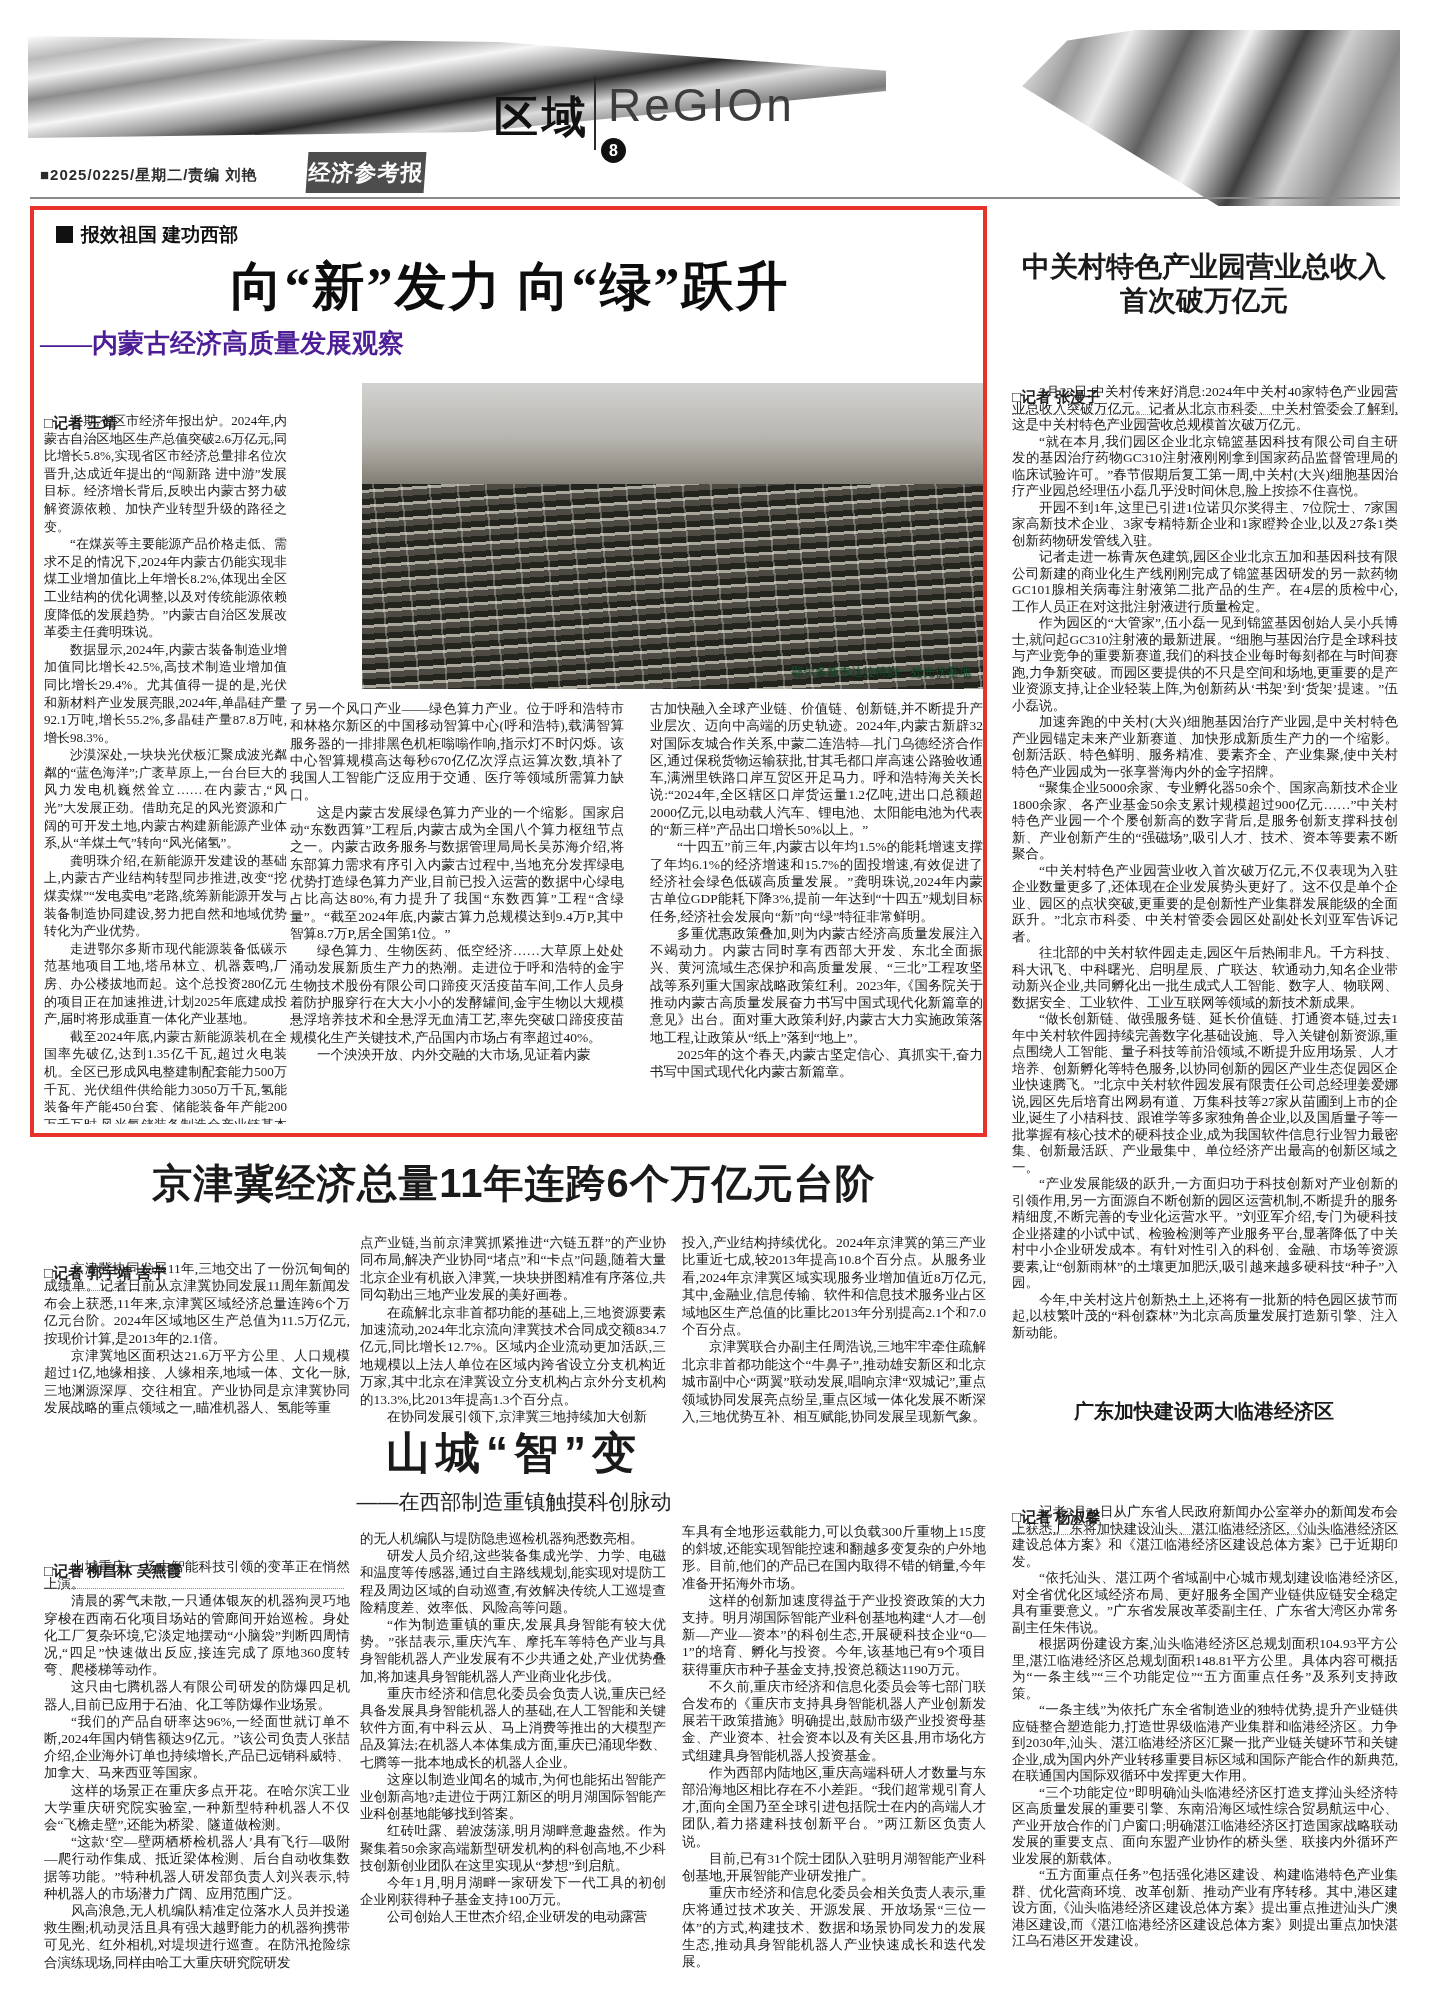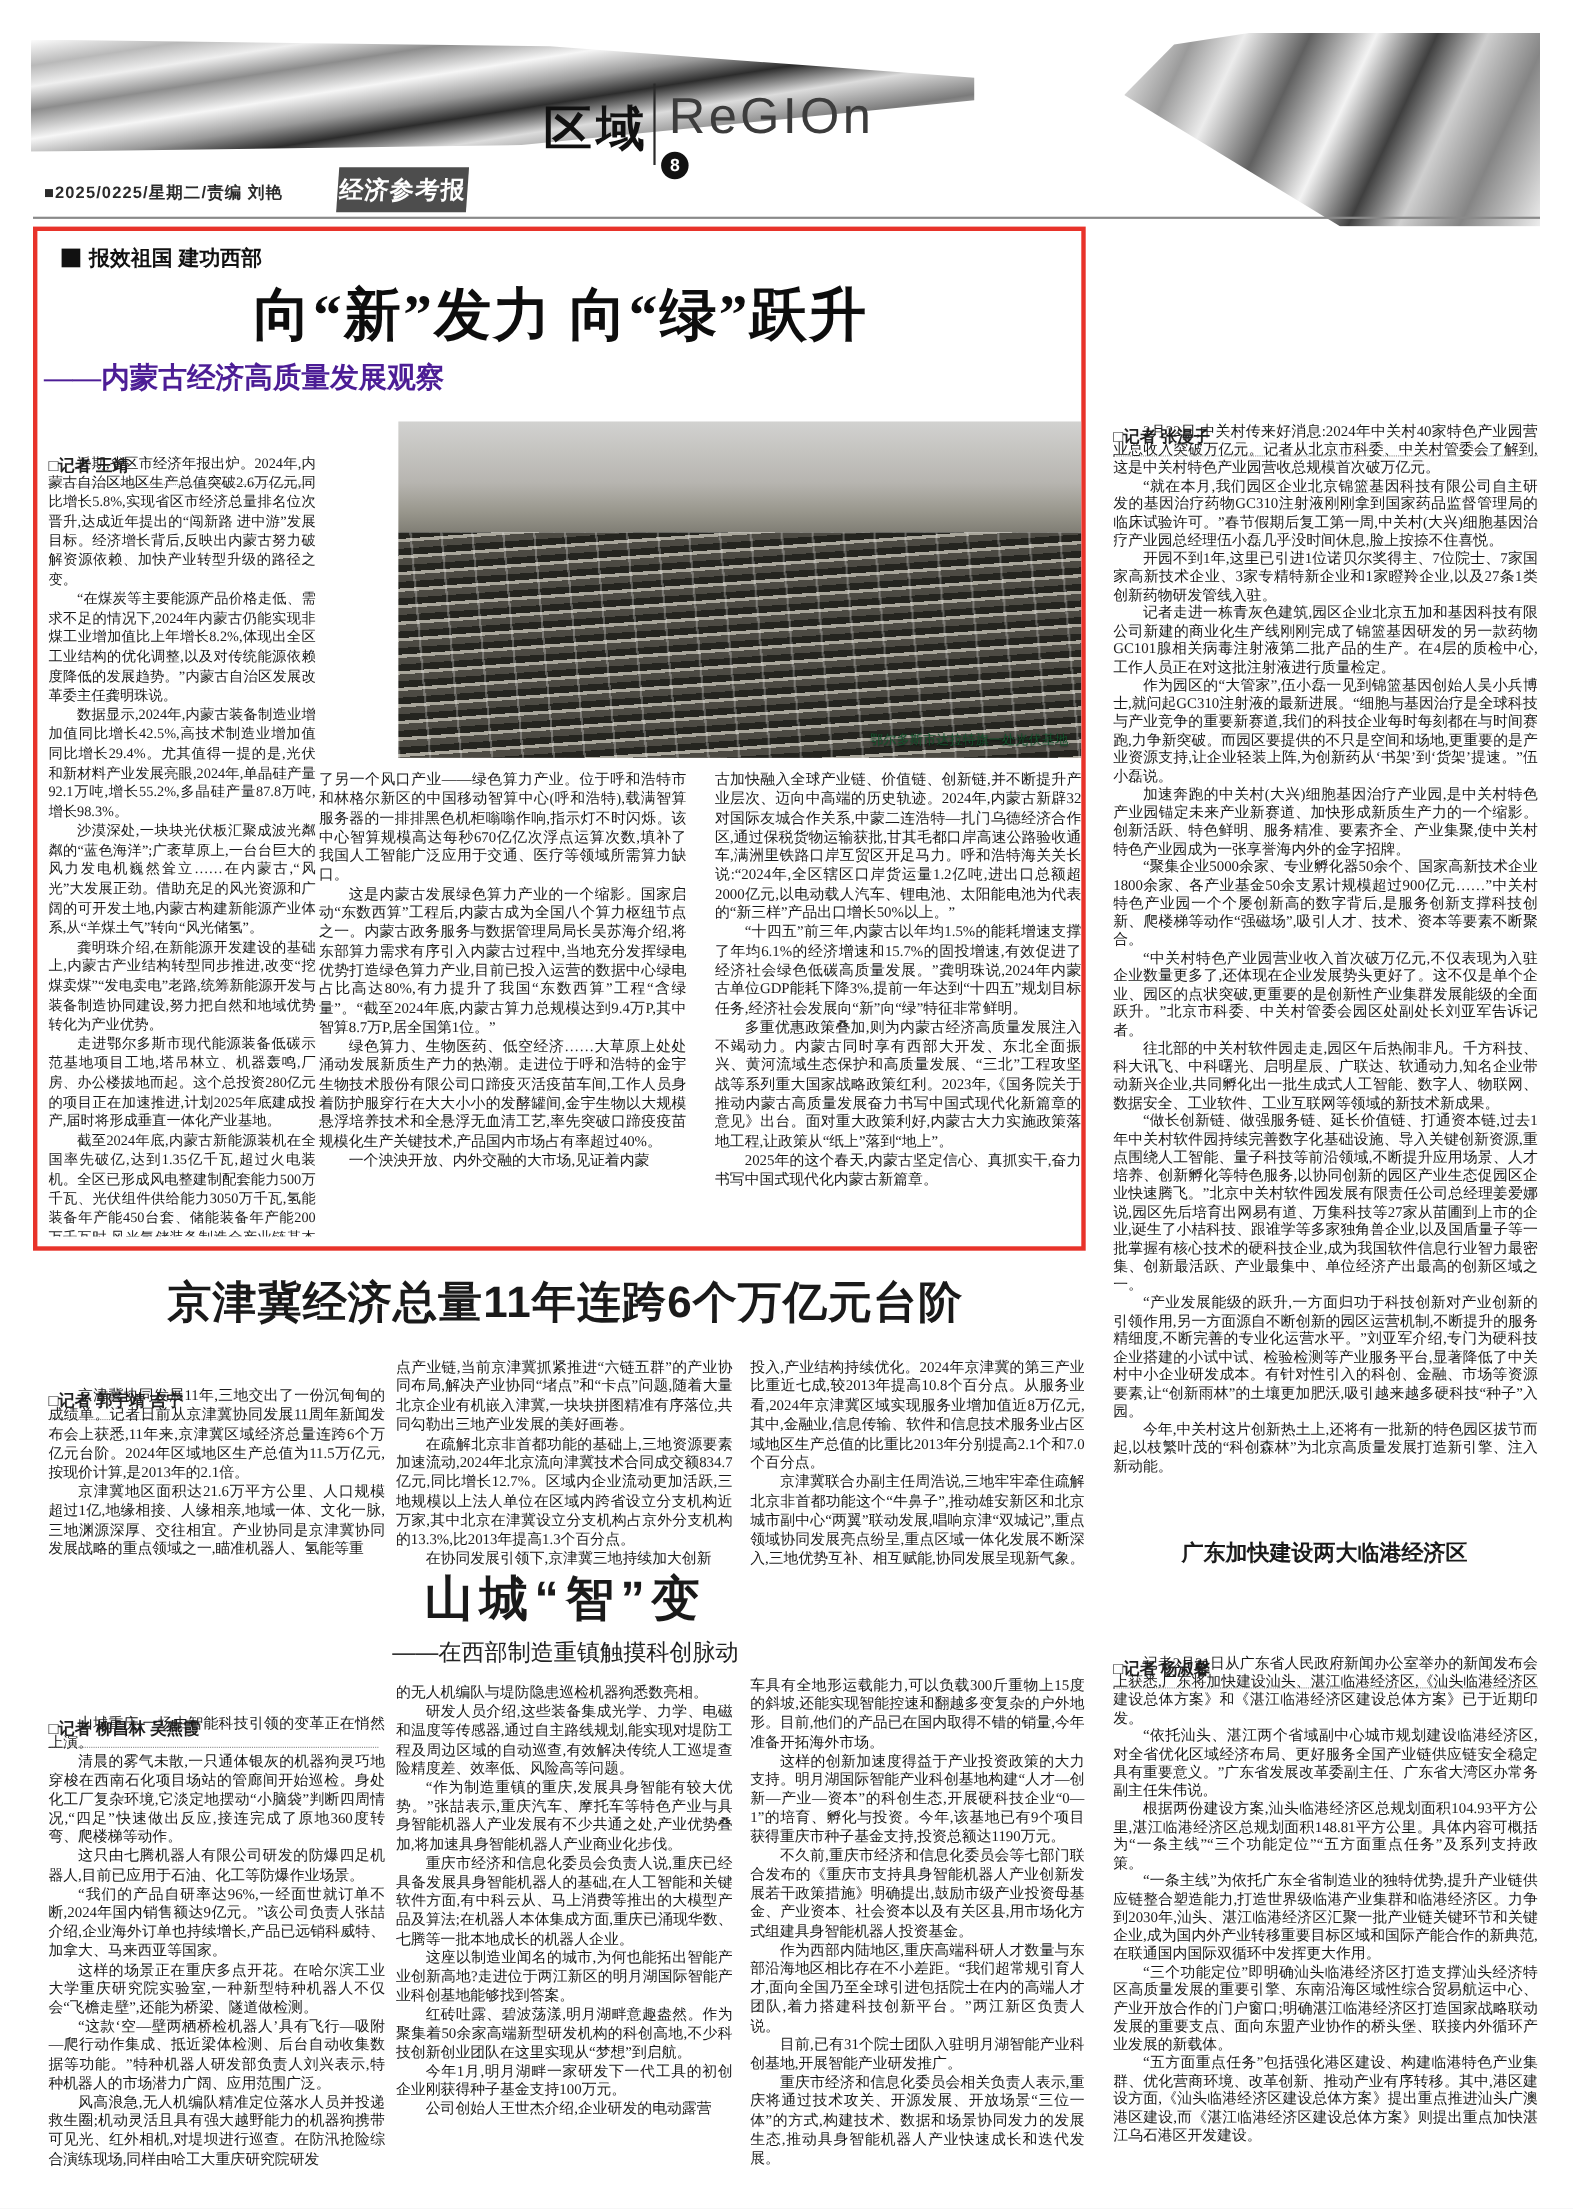--- a/index.html
+++ b/index.html
@@ -166,29 +166,33 @@
     </div>
   <div class="col body cont sc-col3">
       <p>车具有全地形运载能力,可以负载300斤重物上15度的斜坡,还能实现智能控速和翻越多变复杂的户外地形。目前,他们的产品已在国内取得不错的销量,今年准备开拓海外市场。</p>
       <p>这样的创新加速度得益于产业投资政策的大力支持。明月湖国际智能产业科创基地构建“人才—创新—产业—资本”的科创生态,开展硬科技企业“0—1”的培育、孵化与投资。今年,该基地已有9个项目获得重庆市种子基金支持,投资总额达1190万元。</p>
       <p>不久前,重庆市经济和信息化委员会等七部门联合发布的《重庆市支持具身智能机器人产业创新发展若干政策措施》明确提出,鼓励市级产业投资母基金、产业资本、社会资本以及有关区县,用市场化方式组建具身智能机器人投资基金。</p>
       <p>作为西部内陆地区,重庆高端科研人才数量与东部沿海地区相比存在不小差距。“我们超常规引育人才,面向全国乃至全球引进包括院士在内的高端人才团队,着力搭建科技创新平台。”两江新区负责人说。</p>
       <p>目前,已有31个院士团队入驻明月湖智能产业科创基地,开展智能产业研发推广。</p>
       <p>重庆市经济和信息化委员会相关负责人表示,重庆将通过技术攻关、开源发展、开放场景“三位一体”的方式,构建技术、数据和场景协同发力的发展生态,推动具身智能机器人产业快速成长和迭代发展。</p>
     </div>
 
+  <div class="zgc-title">
+    <div>中关村特色产业园营业总收入</div>
+    <div>首次破万亿元</div>
+  </div>
   <div class="byline zgc-byline">□记者 张漫子</div>
   <div class="col body zgc-body">
       <p>2月22日,中关村传来好消息:2024年中关村40家特色产业园营业总收入突破万亿元。记者从北京市科委、中关村管委会了解到,这是中关村特色产业园营收总规模首次破万亿元。</p>
       <p>“就在本月,我们园区企业北京锦篮基因科技有限公司自主研发的基因治疗药物GC310注射液刚刚拿到国家药品监督管理局的临床试验许可。”春节假期后复工第一周,中关村(大兴)细胞基因治疗产业园总经理伍小磊几乎没时间休息,脸上按捺不住喜悦。</p>
       <p>开园不到1年,这里已引进1位诺贝尔奖得主、7位院士、7家国家高新技术企业、3家专精特新企业和1家瞪羚企业,以及27条1类创新药物研发管线入驻。</p>
       <p>记者走进一栋青灰色建筑,园区企业北京五加和基因科技有限公司新建的商业化生产线刚刚完成了锦篮基因研发的另一款药物GC101腺相关病毒注射液第二批产品的生产。在4层的质检中心,工作人员正在对这批注射液进行质量检定。</p>
       <p>作为园区的“大管家”,伍小磊一见到锦篮基因创始人吴小兵博士,就问起GC310注射液的最新进展。“细胞与基因治疗是全球科技与产业竞争的重要新赛道,我们的科技企业每时每刻都在与时间赛跑,力争新突破。而园区要提供的不只是空间和场地,更重要的是产业资源支持,让企业轻装上阵,为创新药从‘书架’到‘货架’提速。”伍小磊说。</p>
       <p>加速奔跑的中关村(大兴)细胞基因治疗产业园,是中关村特色产业园锚定未来产业新赛道、加快形成新质生产力的一个缩影。创新活跃、特色鲜明、服务精准、要素齐全、产业集聚,使中关村特色产业园成为一张享誉海内外的金字招牌。</p>
-      <p>“聚集企业5000余家、专业孵化器50余个、国家高新技术企业1800余家、各产业基金50余支累计规模超过900亿元……”中关村特色产业园一个个屡创新高的数字背后,是服务创新支撑科技创新、爬楼梯等动作“强磁场”,吸引人才、技术、资本等要素不断聚合。</p>
+      <p>“聚集企业5000余家、专业孵化器50余个、国家高新技术企业1800余家、各产业基金50余支累计规模超过900亿元……”中关村特色产业园一个个屡创新高的数字背后,是服务创新支撑科技创新、产业创新产生的“强磁场”,吸引人才、技术、资本等要素不断聚合。</p>
       <p>“中关村特色产业园营业收入首次破万亿元,不仅表现为入驻企业数量更多了,还体现在企业发展势头更好了。这不仅是单个企业、园区的点状突破,更重要的是创新性产业集群发展能级的全面跃升。”北京市科委、中关村管委会园区处副处长刘亚军告诉记者。</p>
       <p>往北部的中关村软件园走走,园区午后热闹非凡。千方科技、科大讯飞、中科曙光、启明星辰、广联达、软通动力,知名企业带动新兴企业,共同孵化出一批生成式人工智能、数字人、物联网、数据安全、工业软件、工业互联网等领域的新技术新成果。</p>
       <p>“做长创新链、做强服务链、延长价值链、打通资本链,过去1年中关村软件园持续完善数字化基础设施、导入关键创新资源,重点围绕人工智能、量子科技等前沿领域,不断提升应用场景、人才培养、创新孵化等特色服务,以协同创新的园区产业生态促园区企业快速腾飞。”北京中关村软件园发展有限责任公司总经理姜爱娜说,园区先后培育出网易有道、万集科技等27家从苗圃到上市的企业,诞生了小桔科技、跟谁学等多家独角兽企业,以及国盾量子等一批掌握有核心技术的硬科技企业,成为我国软件信息行业智力最密集、创新最活跃、产业最集中、单位经济产出最高的创新区域之一。</p>
       <p>“产业发展能级的跃升,一方面归功于科技创新对产业创新的引领作用,另一方面源自不断创新的园区运营机制,不断提升的服务精细度,不断完善的专业化运营水平。”刘亚军介绍,专门为硬科技企业搭建的小试中试、检验检测等产业服务平台,显著降低了中关村中小企业研发成本。有针对性引入的科创、金融、市场等资源要素,让“创新雨林”的土壤更加肥沃,吸引越来越多硬科技“种子”入园。</p>
       <p>今年,中关村这片创新热土上,还将有一批新的特色园区拔节而起,以枝繁叶茂的“科创森林”为北京高质量发展打造新引擎、注入新动能。</p>
     </div>
 
   <div class="gd-title">广东加快建设两大临港经济区</div>
   <div class="byline gd-byline">□记者 杨淑馨</div>
   <div class="col body gd-body">

